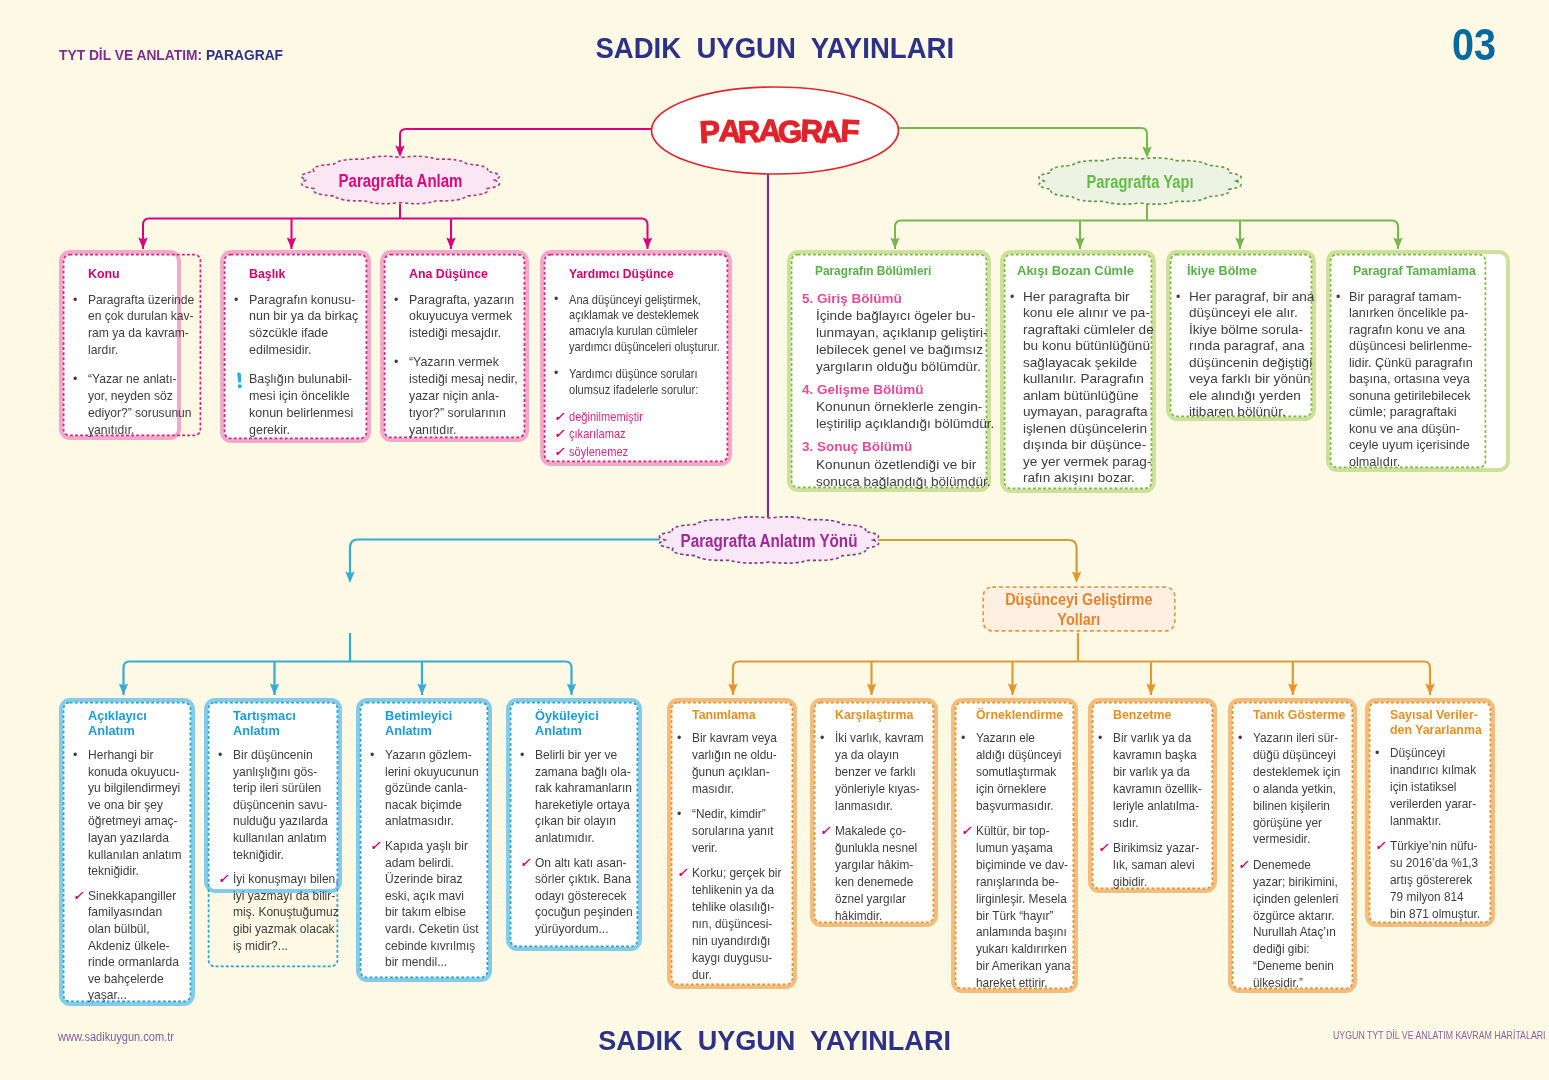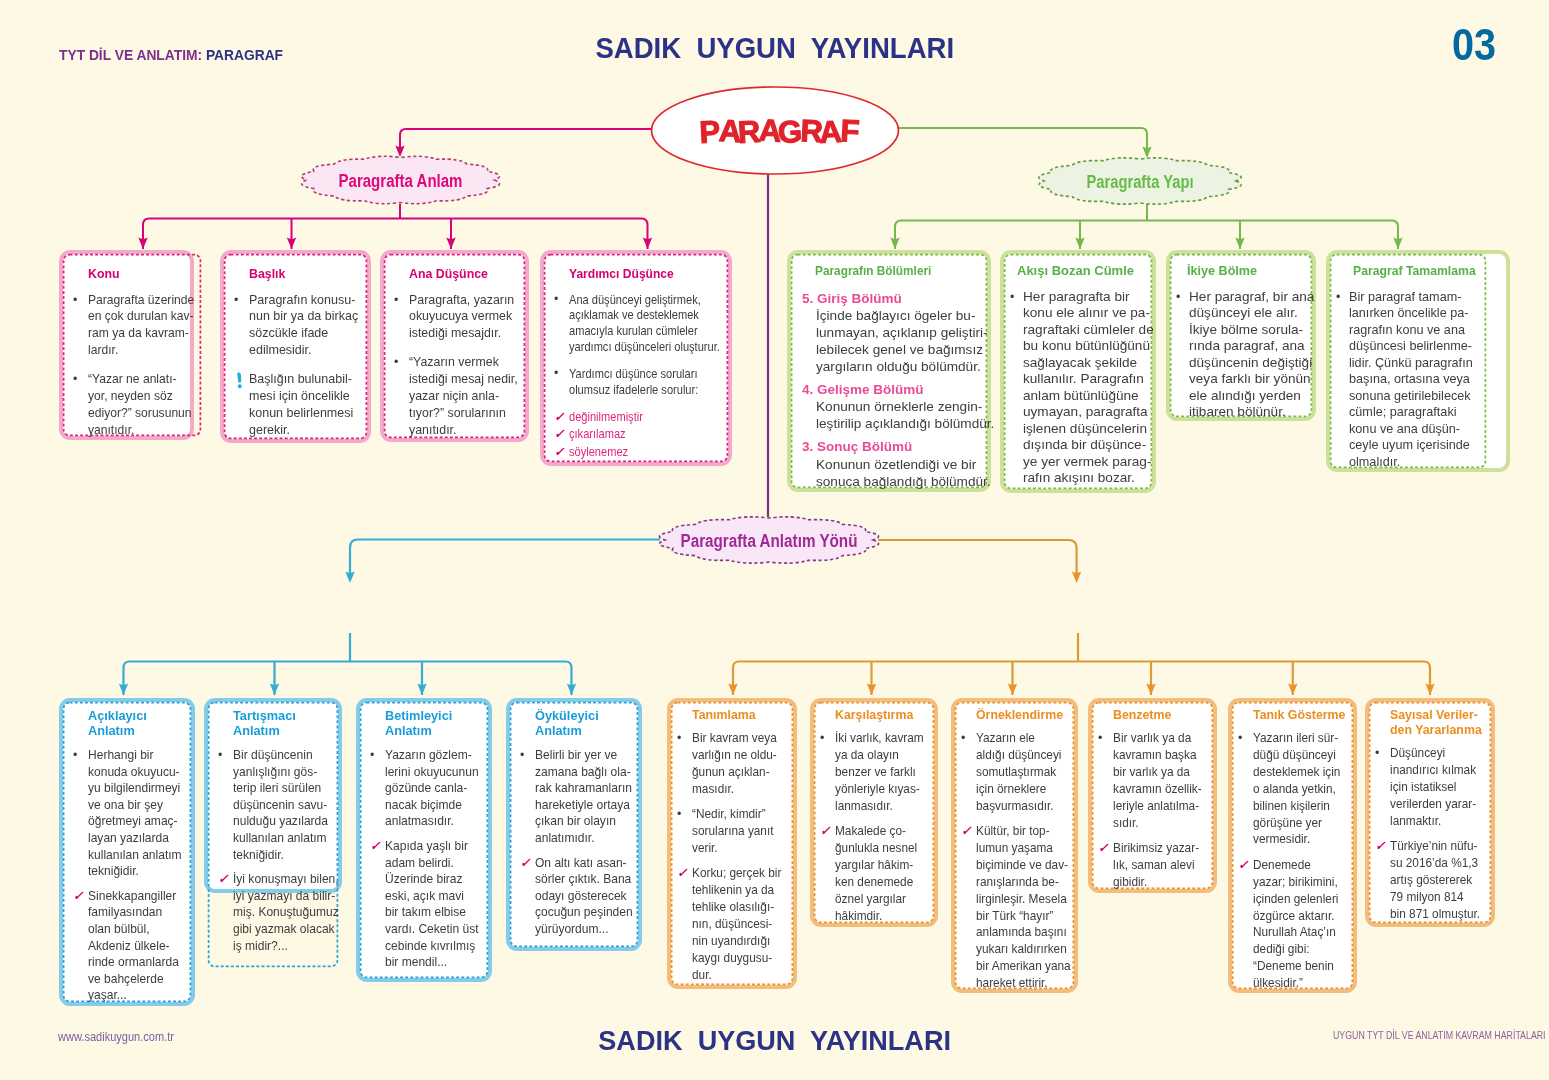--- a/index.html
+++ b/index.html
@@ -103,21 +103,24 @@
         <text x="820" y="143" transform="rotate(-3 820 143)">A</text>
         <text x="840" y="141" transform="rotate(3 840 141)">F</text>
       </g>
       <path d="M494.5 180.0 Q507.4 185.1 487.3 188.6 Q491.2 194.5 467.0 195.9 Q461.1 201.7 436.5 200.8 Q421.8 205.6 400.5 202.5 Q379.2 205.6 364.5 200.8 Q339.9 201.7 334.0 195.9 Q309.8 194.5 313.7 188.6 Q293.6 185.1 306.5 180.0 Q293.6 174.9 313.7 171.4 Q309.8 165.5 334.0 164.1 Q339.9 158.3 364.5 159.2 Q379.2 154.4 400.5 157.5 Q421.8 154.4 436.5 159.2 Q461.1 158.3 467.0 164.1 Q491.2 165.5 487.3 171.4 Q507.4 174.9 494.5 180.0 Z" fill="#fae7f3" stroke="#b23d7d" stroke-width="1.6" stroke-dasharray="3.2,2.6"></path>
       <path d="M1236.0 181.0 Q1249.2 186.0 1228.7 189.4 Q1232.6 195.2 1207.9 196.6 Q1201.9 202.2 1176.7 201.3 Q1161.7 206.0 1140.0 203.0 Q1118.3 206.0 1103.3 201.3 Q1078.1 202.2 1072.1 196.6 Q1047.4 195.2 1051.3 189.4 Q1030.8 186.0 1044.0 181.0 Q1030.8 176.0 1051.3 172.6 Q1047.4 166.8 1072.1 165.4 Q1078.1 159.8 1103.3 160.7 Q1118.3 156.0 1140.0 159.0 Q1161.7 156.0 1176.7 160.7 Q1201.9 159.8 1207.9 165.4 Q1232.6 166.8 1228.7 172.6 Q1249.2 176.0 1236.0 181.0 Z" fill="#edf3e3" stroke="#5f9c40" stroke-width="1.6" stroke-dasharray="3.2,2.6"></path>
       <path d="M873.0 540.0 Q887.3 545.0 865.1 548.4 Q869.3 554.2 842.5 555.6 Q836.0 561.2 808.8 560.3 Q792.5 565.0 769.0 562.0 Q745.5 565.0 729.2 560.3 Q702.0 561.2 695.5 555.6 Q668.7 554.2 672.9 548.4 Q650.7 545.0 665.0 540.0 Q650.7 535.0 672.9 531.6 Q668.7 525.8 695.5 524.4 Q702.0 518.8 729.2 519.7 Q745.5 515.0 769.0 518.0 Q792.5 515.0 808.8 519.7 Q836.0 518.8 842.5 524.4 Q869.3 525.8 865.1 531.6 Q887.3 535.0 873.0 540.0 Z" fill="#f9e6f7" stroke="#7e3d88" stroke-width="1.6" stroke-dasharray="3.2,2.6"></path>
       <text x="400.5" y="186.5" text-anchor="middle" font-family="Liberation Sans,sans-serif" font-weight="bold" lengthAdjust="spacingAndGlyphs" font-size="17.5px" fill="#e0067e" textLength="124">Paragrafta Anlam</text>
       <text x="1140" y="187.5" text-anchor="middle" font-family="Liberation Sans,sans-serif" font-weight="bold" lengthAdjust="spacingAndGlyphs" font-size="17.5px" fill="#64bb46" textLength="107">Paragrafta Yapı</text>
       <text x="769" y="546.5" text-anchor="middle" font-family="Liberation Sans,sans-serif" font-weight="bold" lengthAdjust="spacingAndGlyphs" font-size="17.5px" fill="#a02a95" textLength="177">Paragrafta Anlatım Yönü</text>
     </svg>
-<div class="box pk" id="b1" style="left:59px;top:250px;width:135px;height:190px">
+<div class="hdr" style="left:982px;top:586px;width:194px;height:46px;background:#fdf0e2;border-radius:10px;color:#e8832a;font-size:16px;line-height:19.5px;padding-top:4px"><svg width="194" height="46" style="position:absolute;left:0;top:0" viewBox="0 0 194 46">
+        <rect x="1.2" y="1.2" width="191.6" height="43.6" rx="9" fill="none" stroke="#df9e44" stroke-width="1.7" stroke-dasharray="3.8,3"></rect>
+      </svg><span style="transform:scaleX(.9)">Düşünceyi Geliştirme<br>Yolları</span></div>
+<div class="box pk" id="b1" style="left:59px;top:250px;width:122px;height:190px">
       <svg width="146" height="190" style="position:absolute;left:-4.5px;top:-4.5px" viewBox="0 0 146 190">
         <rect x="4.6" y="4.6" width="136.8" height="180.8" rx="6" fill="none" stroke="#e0247d" stroke-width="1.7" stroke-dasharray="3,2.1"></rect>
       </svg>
       <div class="inner">
         <div class="ti">Konu</div>
         <div class="it">
           <span class="mk">•</span>
           <span class="tx">Paragrafta üzerinde<br>en çok durulan kav-<br>ram ya da kavram-<br>lardır.</span>
         </div>
         <div class="it">

